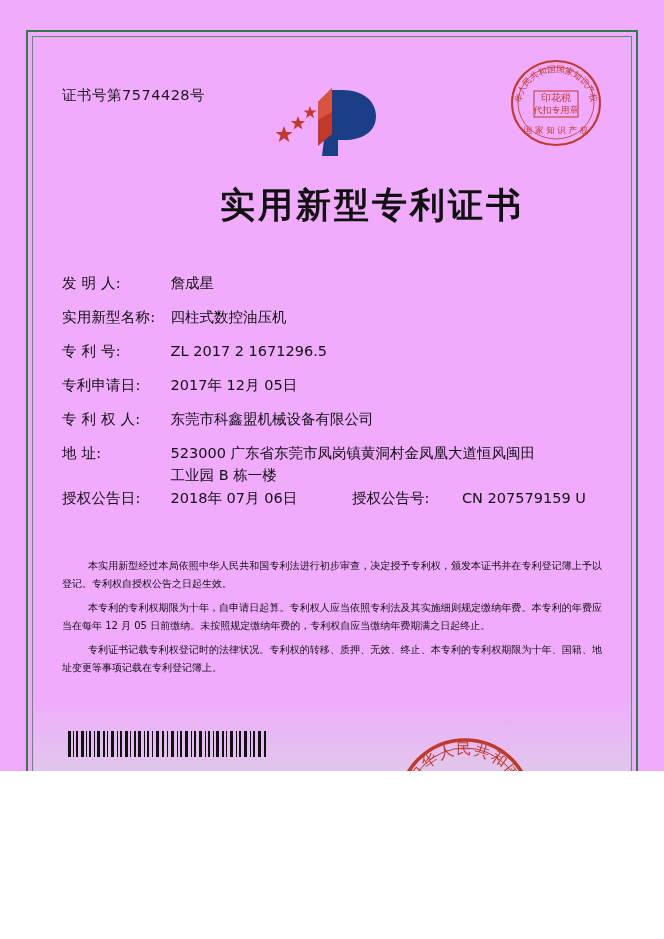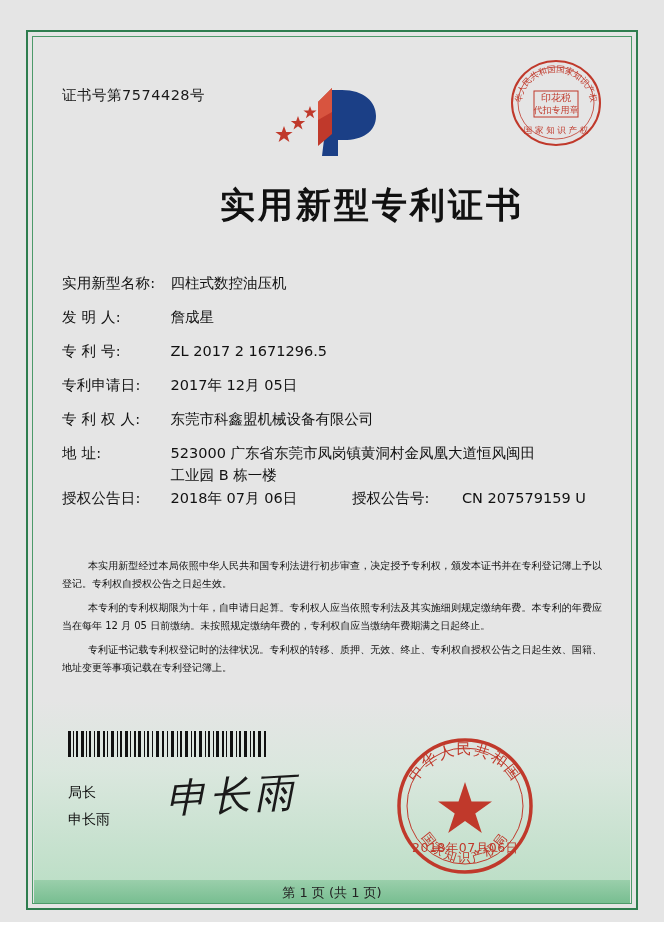--- a/index.html
+++ b/index.html
@@ -6,22 +6,22 @@
     margin: 0;
     padding: 0;
     background: #ffffff;
   }
   body {
     font-family: "DejaVu Sans", "Liberation Sans", sans-serif;
   }
   #page {
     position: relative;
     width: 664px;
-    height: 922px;
-    background: #e5e5e5;
+    height: 771px;
+    background: #f0abfc;
     overflow: hidden;
   }
 
   
   .outer-border {
     position: absolute;
     left: 26px;
     top: 30px;
     width: 612px;
     height: 880px;
@@ -269,27 +269,27 @@
       <text x="48" y="58" font-size="9" fill="#c0392b" text-anchor="middle" font-family="DejaVu Sans, sans-serif">代扣专用章</text>
       <text x="48" y="78" font-size="8.5" fill="#c0392b" text-anchor="middle" font-family="DejaVu Sans, sans-serif">国 家 知 识 产 权</text>
     </svg>
   </div>
 
   <div class="doc-title">实用新型专利证书</div>
 
   <div class="fields">
 
     <div class="field-row">
+      <span class="field-label">发 明 人:</span>
+      <span class="field-value">詹成星</span>
+    </div>
+
+    <div class="field-row">
       <span class="field-label">实用新型名称:</span>
       <span class="field-value">四柱式数控油压机</span>
-    </div>
-
-    <div class="field-row">
-      <span class="field-label">发 明 人:</span>
-      <span class="field-value">詹成星</span>
     </div>
 
     <div class="field-row">
       <span class="field-label">专 利 号:</span>
       <span class="field-value">ZL 2017 2 1671296.5</span>
     </div>
 
     <div class="field-row">
       <span class="field-label">专利申请日:</span>
       <span class="field-value">2017年 12月 05日</span>
@@ -313,21 +313,21 @@
       <span class="field-value">2018年 07月 06日</span>
       <span class="right-label">授权公告号:</span>
       <span class="right-value">CN 207579159 U</span>
     </div>
 
   </div>
 
   <div class="paragraphs">
     <p>本实用新型经过本局依照中华人民共和国专利法进行初步审查，决定授予专利权，颁发本证书并在专利登记簿上予以登记。专利权自授权公告之日起生效。</p>
     <p>本专利的专利权期限为十年，自申请日起算。专利权人应当依照专利法及其实施细则规定缴纳年费。本专利的年费应当在每年 12 月 05 日前缴纳。未按照规定缴纳年费的，专利权自应当缴纳年费期满之日起终止。</p>
-    <p>专利证书记载专利权登记时的法律状况。专利权的转移、质押、无效、终止、专利权自授权公告之日起生效、国籍、地址变更等事项记载在专利登记簿上。</p>
+    <p>专利证书记载专利权登记时的法律状况。专利权的转移、质押、无效、终止、本专利的专利权期限为十年、国籍、地址变更等事项记载在专利登记簿上。</p>
   </div>
 
   <div class="barcode">
     <svg width="200" height="26" viewBox="0 0 200 26">
       <g fill="#111">
         <rect x="0" y="0" width="3" height="26"></rect>
           <rect x="5" y="0" width="1" height="26"></rect>
         <rect x="8" y="0" width="2" height="26"></rect>
           <rect x="13" y="0" width="3" height="26"></rect>
         <rect x="18" y="0" width="1" height="26"></rect>

